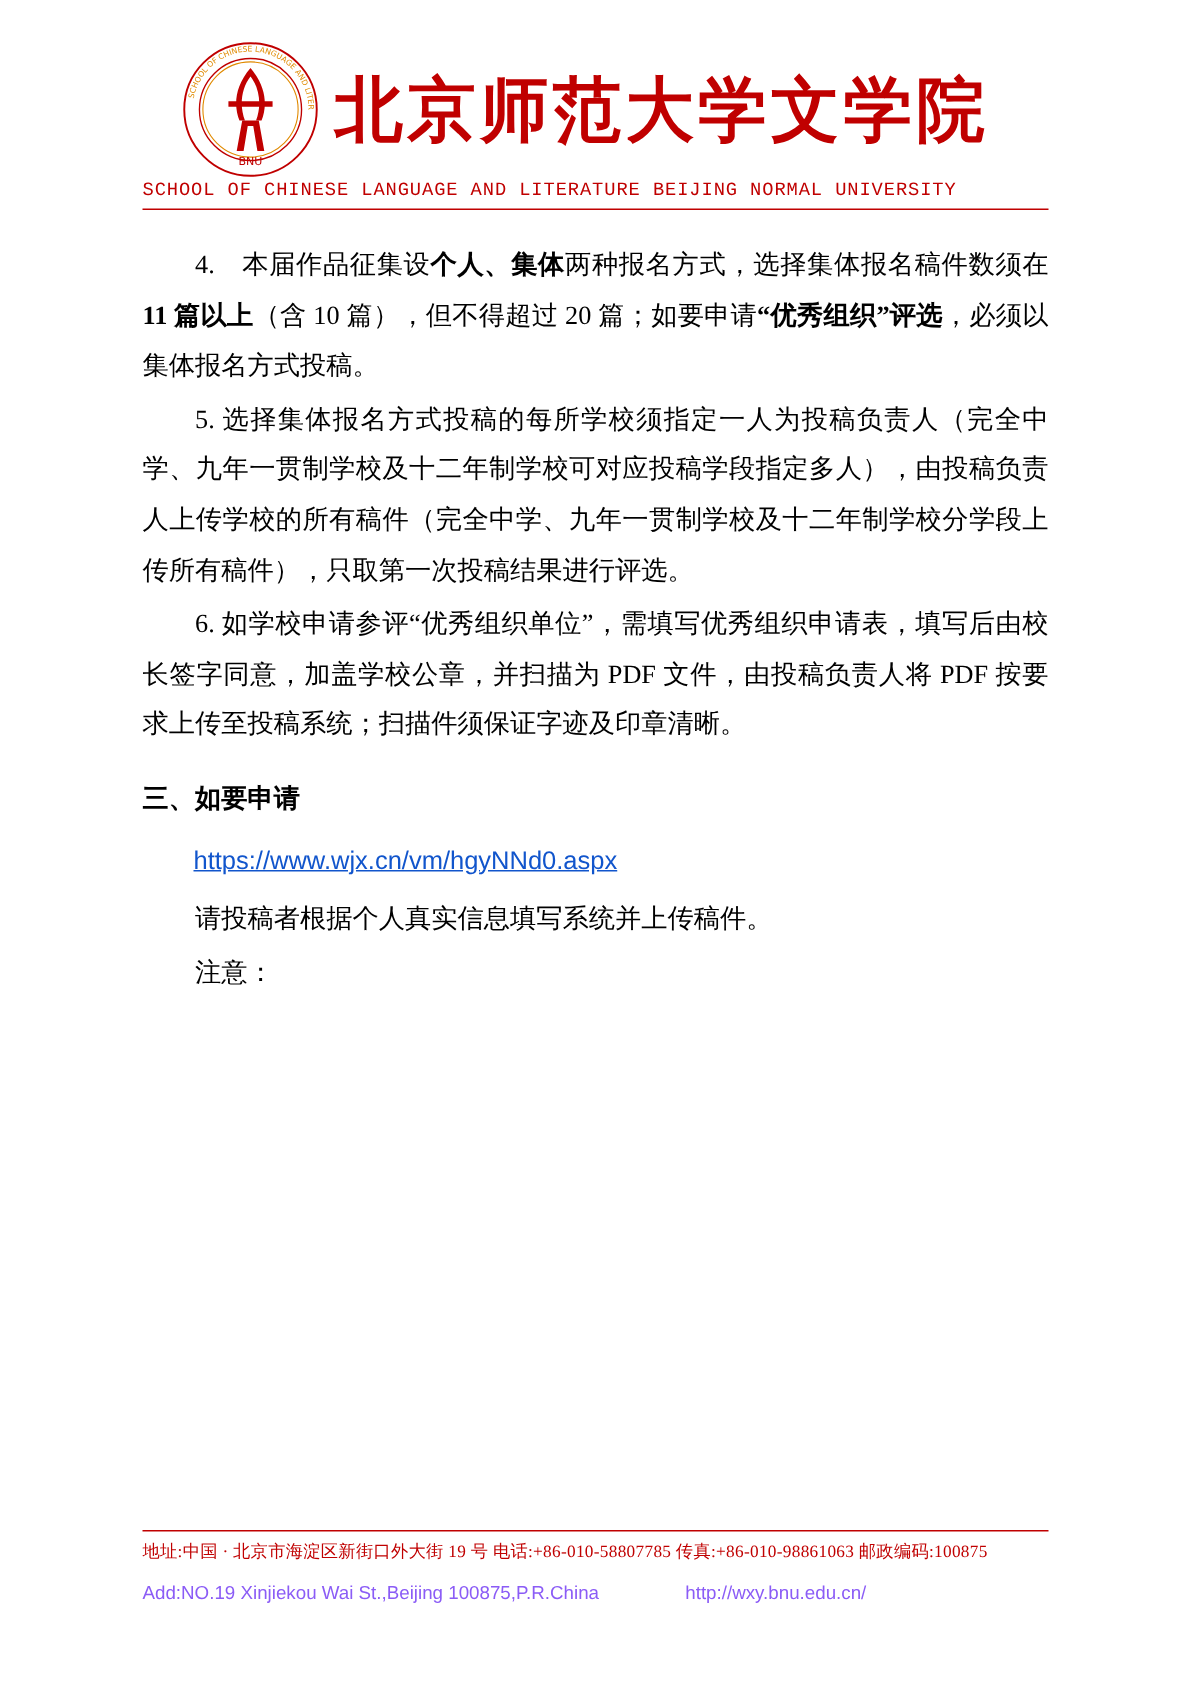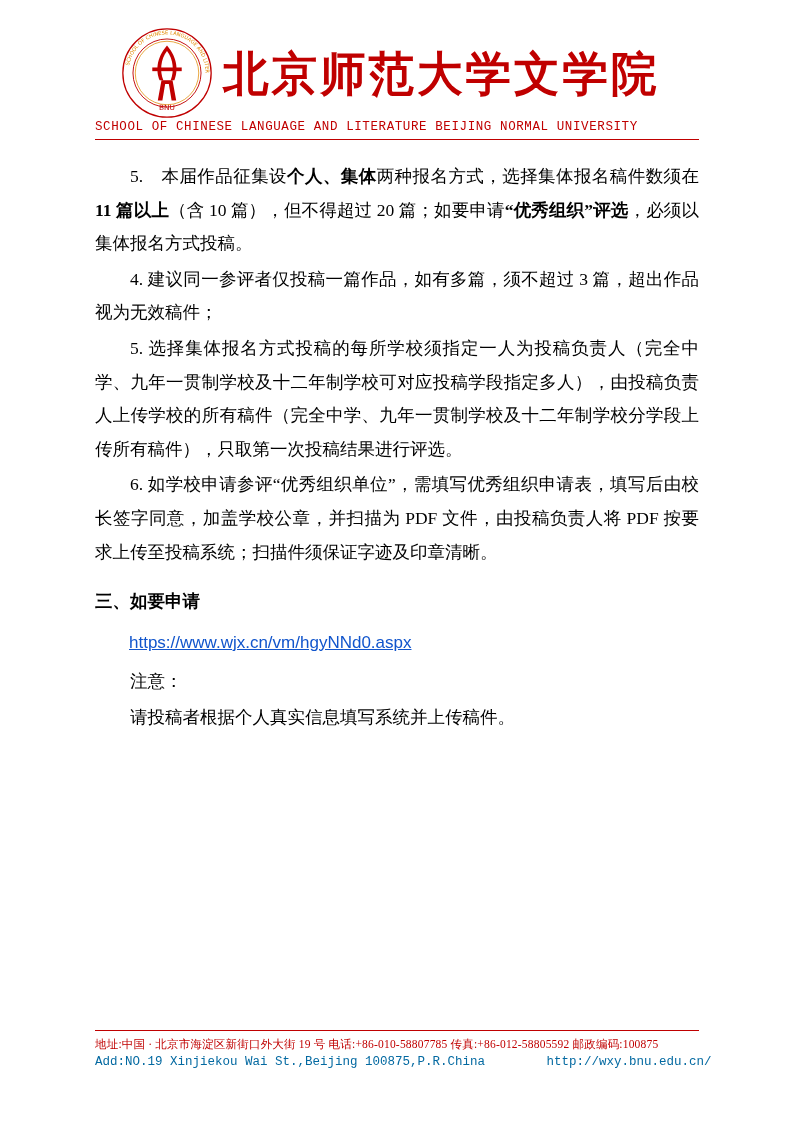--- a/index.html
+++ b/index.html
@@ -115,23 +115,23 @@
   }
   .footer-line1 {
     font-size: 11.5px;
     color: #c00000;
     font-family: "Liberation Serif", serif;
     letter-spacing: 0.2px;
     white-space: nowrap;
   }
   .footer-line2 {
     font-size: 12.5px;
-    color: #0369a1;
-    font-family: Liberation Mono, monospace;
-    margin-top: 3px;
+    color: #8b5cf6;
+    font-family: Liberation Sans, sans-serif;
+    margin-top: 13px;
     white-space: nowrap;
   }
   .footer-line2 .url { margin-left: 54px; }
 </style>
 </head>
 <body>
 
 <div class="page">
 
   <div class="letterhead">
@@ -150,42 +150,41 @@
         </text>
       </svg>
     </div>
     <div class="school-name">北京师范大学文学院</div>
   </div>
   <div class="school-name-en">SCHOOL OF CHINESE LANGUAGE AND LITERATURE BEIJING NORMAL UNIVERSITY</div>
   <hr class="header-rule">
 
   <div class="content">
 
-    <p class="para"><span>5.　本届作品征集设</span><span class="b">个人、集体</span><span>两种报名方式，选择集体报名稿件数须在</span><span class="b">11 篇以上</span><span>（含 10 篇），但不得超过 20 篇；如要申请</span><span class="b">“优秀组织”评选</span><span>，必须以集体报名方式投稿。</span></p>
+    <p class="para"><span>4.　本届作品征集设</span><span class="b">个人、集体</span><span>两种报名方式，选择集体报名稿件数须在</span><span class="b">11 篇以上</span><span>（含 10 篇），但不得超过 20 篇；如要申请</span><span class="b">“优秀组织”评选</span><span>，必须以集体报名方式投稿。</span></p>
 
-    <p class="para">4. 建议同一参评者仅投稿一篇作品，如有多篇，须不超过 3 篇，超出作品视为无效稿件；</p>
 
     <p class="para">5. 选择集体报名方式投稿的每所学校须指定一人为投稿负责人（完全中学、九年一贯制学校及十二年制学校可对应投稿学段指定多人），由投稿负责人上传学校的所有稿件（完全中学、九年一贯制学校及十二年制学校分学段上传所有稿件），只取第一次投稿结果进行评选。</p>
 
     <p class="para">6. 如学校申请参评“优秀组织单位”，需填写优秀组织申请表，填写后由校长签字同意，加盖学校公章，并扫描为 PDF 文件，由投稿负责人将 PDF 按要求上传至投稿系统；扫描件须保证字迹及印章清晰。</p>
 
     <p class="section-title">三、如要申请</p>
 
 
     <a class="link" href="#">https://www.wjx.cn/vm/hgyNNd0.aspx</a>
 
+    <p class="para noindent" style="text-indent:2em">请投稿者根据个人真实信息填写系统并上传稿件。</p>
+
     <p class="para">注意：</p>
-
-    <p class="para noindent" style="text-indent:2em">请投稿者根据个人真实信息填写系统并上传稿件。</p>
 
 
   </div>
 
   <div class="footer">
     <hr class="footer-rule">
-    <div class="footer-line1">地址:中国 · 北京市海淀区新街口外大街 19 号  电话:+86-010-58807785  传真:+86-012-58805592  邮政编码:100875</div>
+    <div class="footer-line1">地址:中国 · 北京市海淀区新街口外大街 19 号  电话:+86-010-58807785  传真:+86-010-98861063  邮政编码:100875</div>
     <div class="footer-line2">
       <span>Add:NO.19 Xinjiekou Wai St.,Beijing 100875,P.R.China</span>
       <span class="url">http://wxy.bnu.edu.cn/</span>
     </div>
   </div>
 
 </div>
 
 </body></html>

